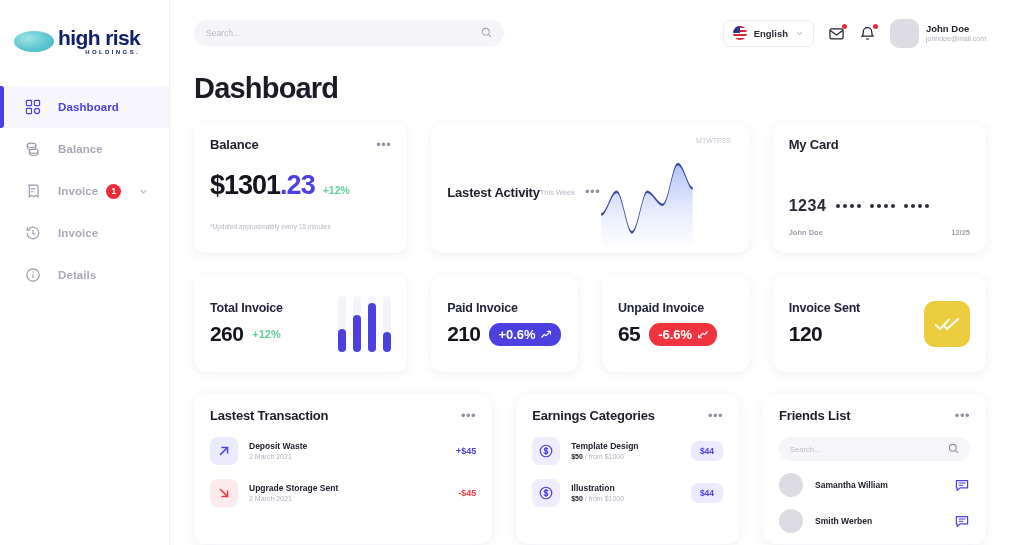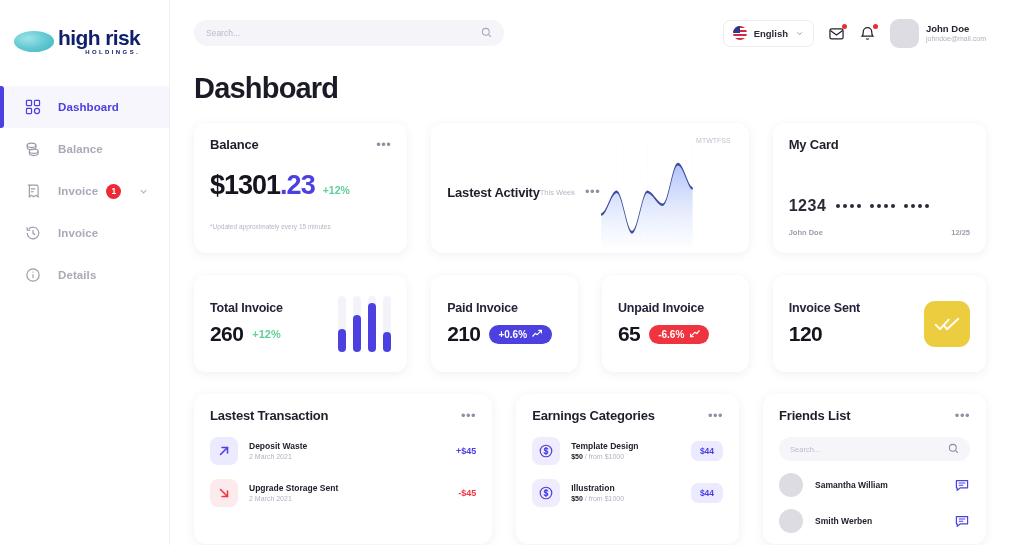--- a/index.html
+++ b/index.html
@@ -154,21 +154,21 @@
   .c-paid { width: 148px; }
   .c-unpaid { width: 148px; }
   .c-sent { width: 215px; }
   .stat-label { font-size: 12.5px; font-weight: bold; color: #24243b; letter-spacing: -.2px; }
   .stat-line { display: flex; align-items: center; margin-top: 7px; gap: 9px; }
   .stat-num { font-size: 21px; font-weight: bold; color: #15151f; letter-spacing: -.6px; }
   .stat-pct-green { font-size: 11px; font-weight: bold; color: #5fcf9a; }
   .pill {
     display: flex; align-items: center; gap: 5px;
     border-radius: 11px; padding: 4px 9px; color: #fff;
-    font-size: 10px; font-weight: bold;
+    font-size: 13px; font-weight: bold;
   }
   .pill.up { background: #4c40e0; }
   .pill.down { background: #f0343f; }
   .minibars { margin-left: auto; display: flex; align-items: flex-end; gap: 7px; height: 56px; }
   .mb { width: 8px; height: 100%; background: #f3f3f9; border-radius: 5px;
         position: relative; display: flex; align-items: flex-end; }
   .mb i { display: block; width: 100%; background: #4c40e0; border-radius: 5px; }
   .check-badge {
     margin-left: auto; width: 46px; height: 46px; border-radius: 11px;
     background: #edcd40; display: flex; align-items: center; justify-content: center;

